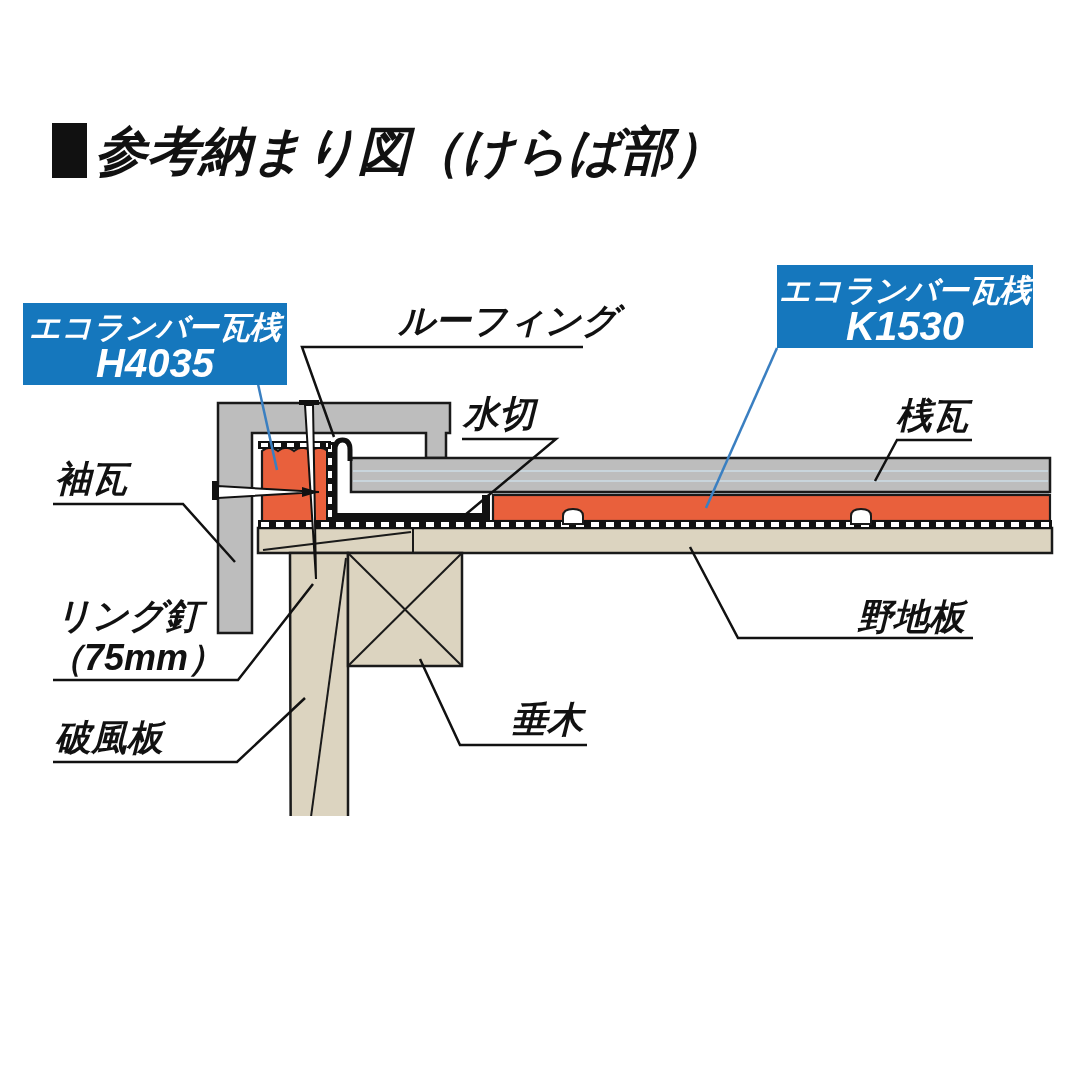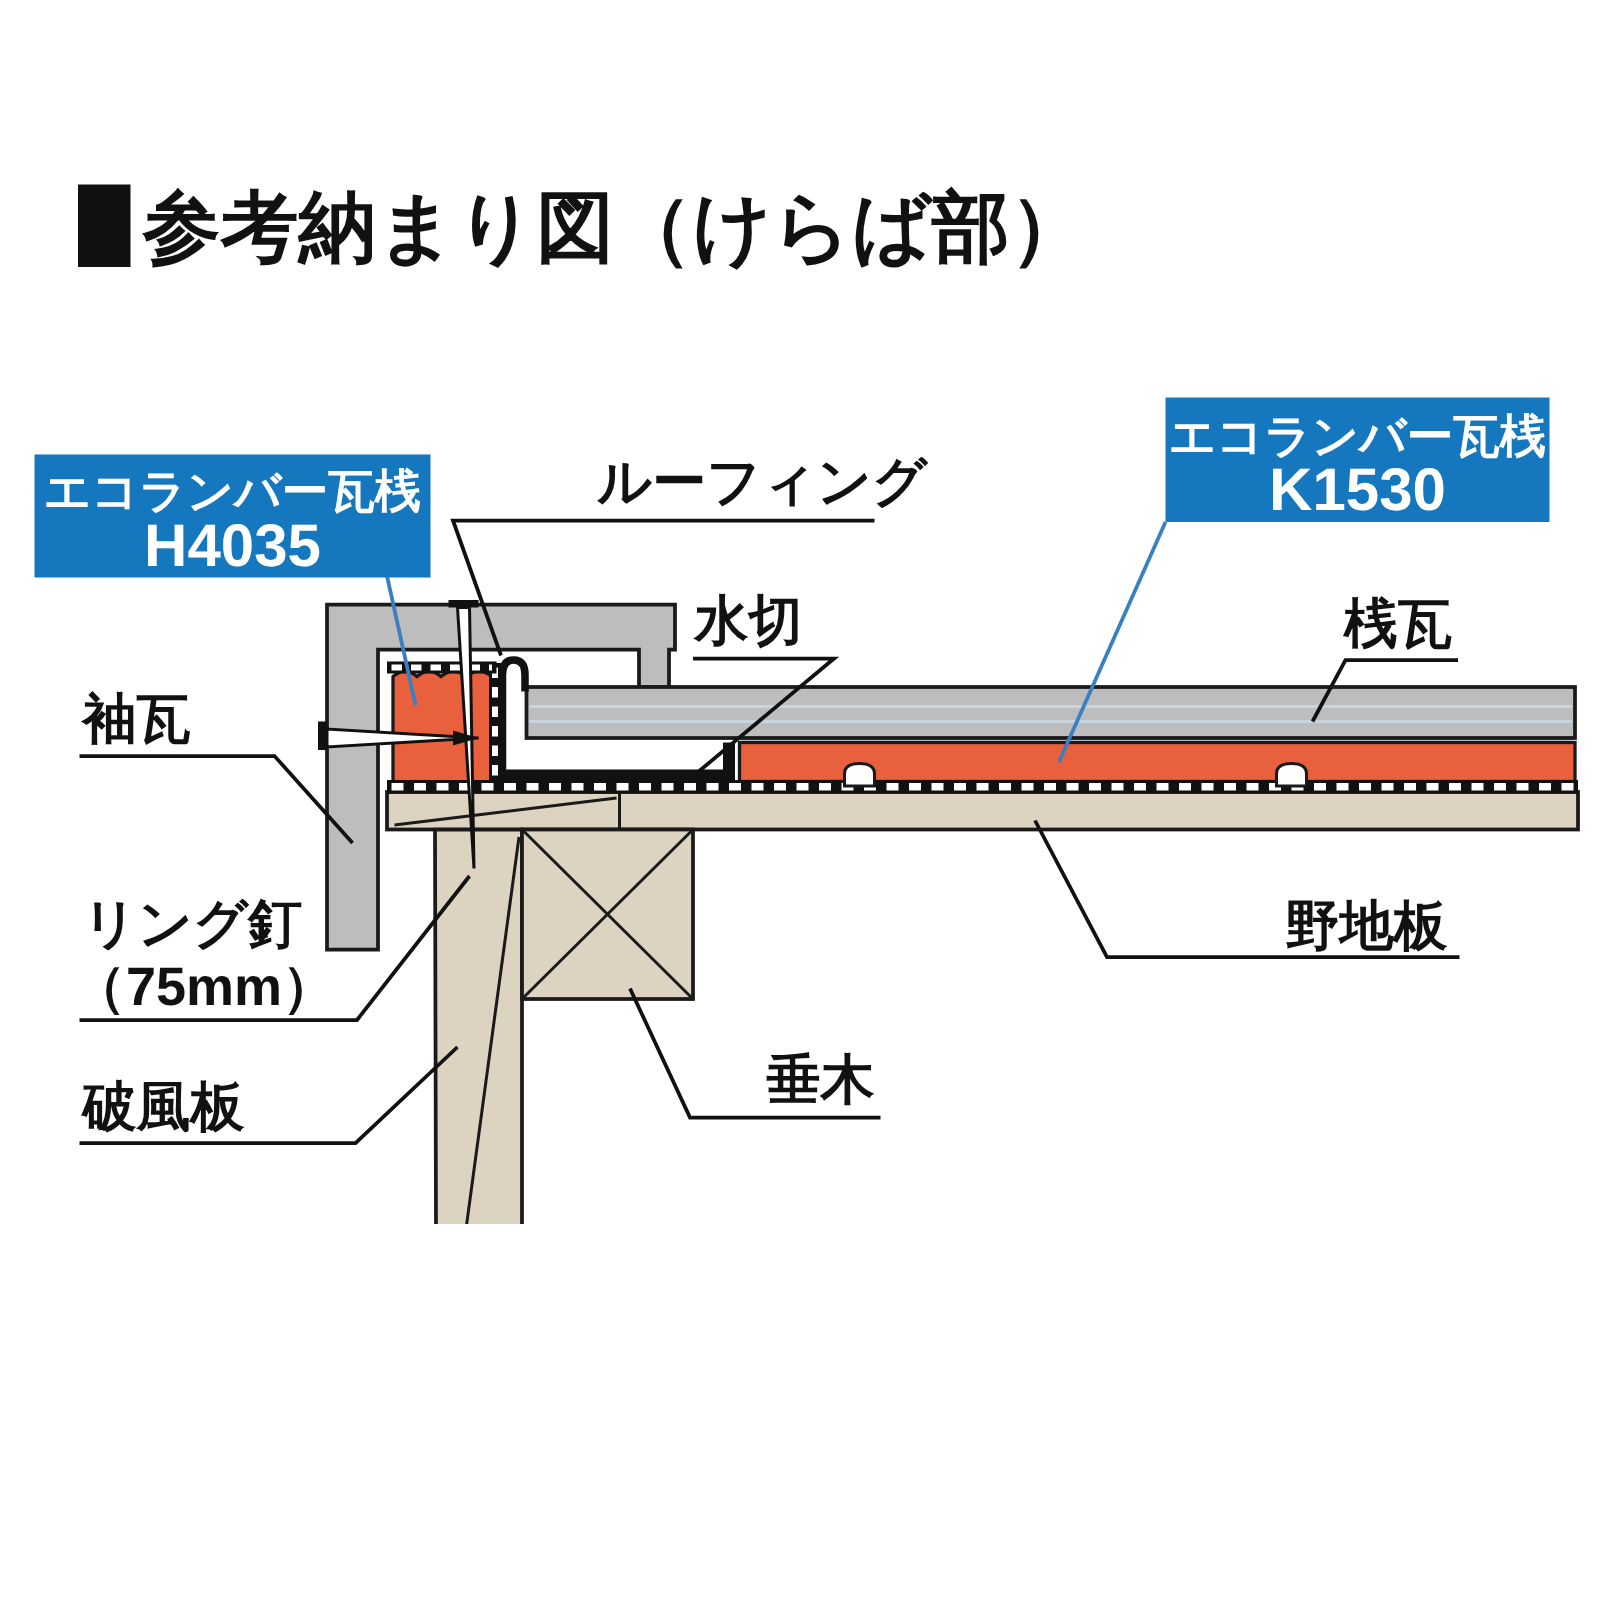--- a/index.html
+++ b/index.html
@@ -1,17 +1,17 @@
 <!DOCTYPE html>
 <html><head>
 <meta charset="utf-8">
 <style>
   html,body{margin:0;padding:0;background:#ffffff;}
   body{font-family:"Liberation Sans","DejaVu Sans",sans-serif;}
-  .stage{width:1080px;height:816px;position:relative;background:#fff;overflow:hidden;}
+  .stage{width:1080px;height:816px;position:relative;background:#fff;overflow:hidden;font-style:italic;}
   svg{display:block;}
   text{font-family:"Liberation Sans","DejaVu Sans",sans-serif;}
   .lbl{font-weight:700;fill:#111111;}
   .boxtxt{font-weight:700;fill:#ffffff;}
   .title-txt{font-weight:700;fill:#111111;}
 </style>
 </head>
 <body>
 
 <div class="stage">

